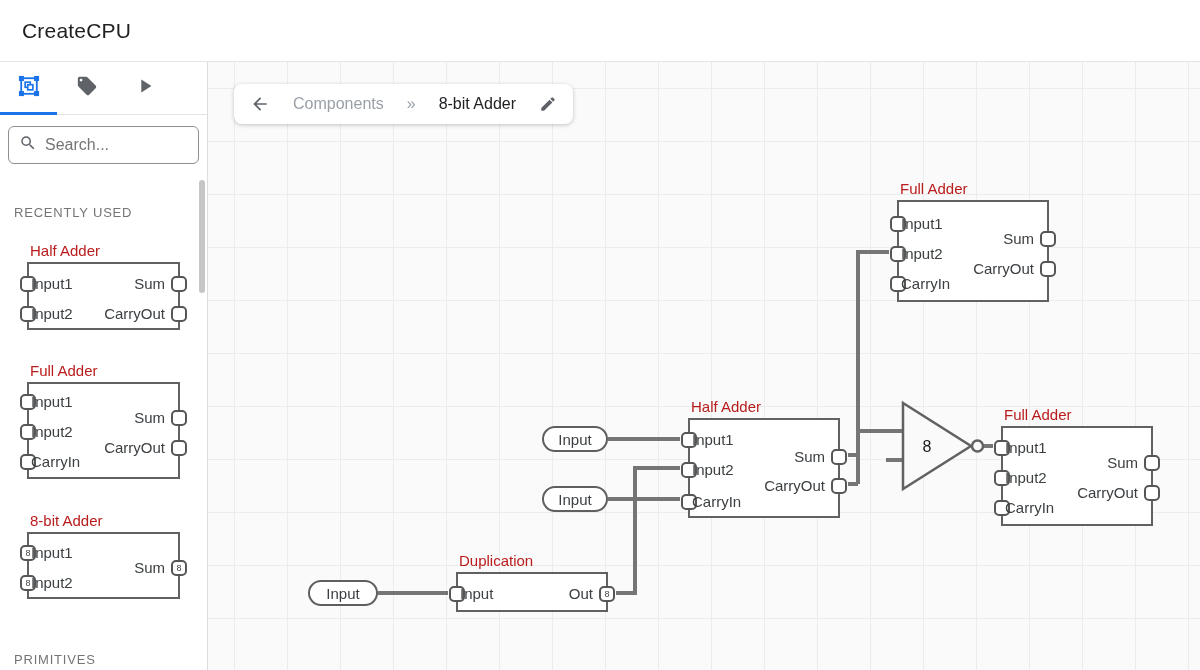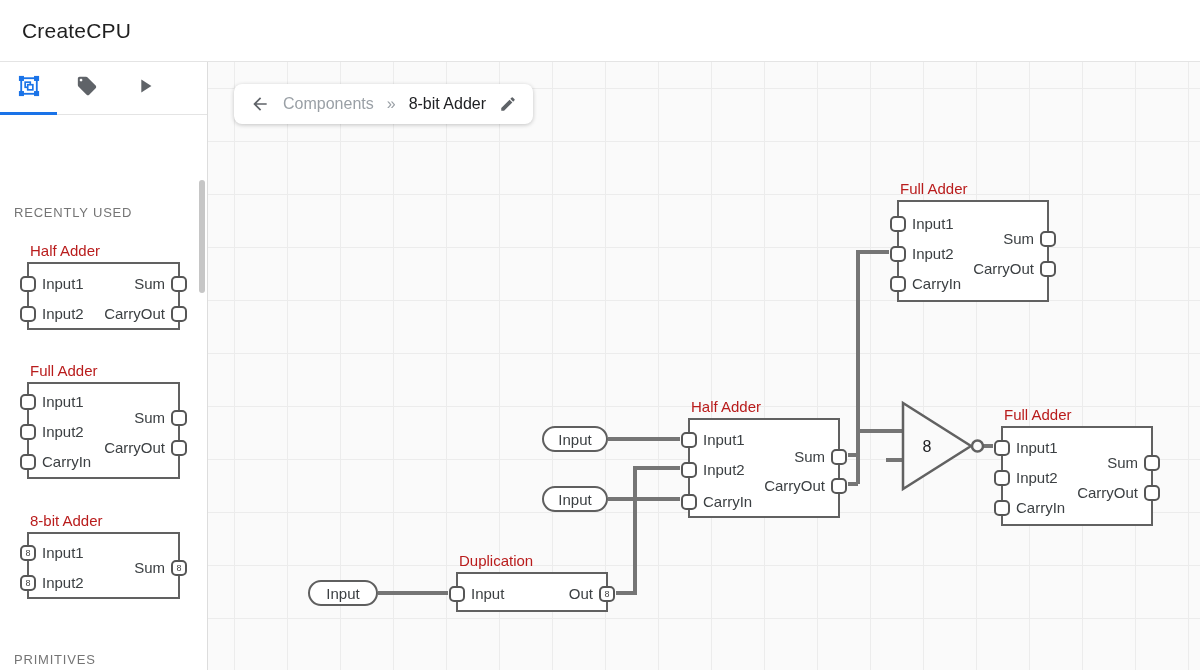--- a/index.html
+++ b/index.html
@@ -31,32 +31,32 @@
     background:#c6c6c6; border-radius:3px; }
 
   
   .node { position:absolute; background:#fff; border:2px solid #616161; }
   .node-title { position:absolute; top:-22px; left:1px; font-size:15px; color:#b91c1c; white-space:nowrap; }
   .port { position:absolute; width:16px; height:16px; background:#fff; border:2.5px solid #565656;
     border-radius:5px; display:flex; align-items:center; justify-content:center; }
   .port-l { left:-9px; } .port-r { right:-9px; }
   .port .bits { font-size:9px; color:#424242; line-height:1; }
   .plabel { position:absolute; font-size:15px; line-height:20px; color:#3c4043; white-space:nowrap; }
-  .plabel-l { left:13px; } .plabel-r { right:13px; }
+  .plabel-l { left:2px; } .plabel-r { right:13px; }
 
   
   .canvas { flex:1; position:relative; overflow:hidden;
     background-color:#fafafa;
     background-image:
       linear-gradient(to right, #ececec 1px, transparent 1px),
       linear-gradient(to bottom, #ececec 1px, transparent 1px);
     background-size:53px 53px; background-position:26px 26px; }
   .breadcrumb { position:absolute; left:26px; top:22px; height:40px; background:#fff;
     border-radius:8px; box-shadow:0 1px 4px rgba(0,0,0,.22); display:flex; align-items:center;
-    padding:0 16px; gap:13px; font-size:16px; z-index:5; }
+    padding:0 16px; gap:23px; font-size:16px; z-index:5; }
   .crumb-parent, .crumb-sep { color:#9aa0a6; }
   .crumb-current { color:#202124; font-weight:500; }
   .icon-btn { display:flex; align-items:center; justify-content:center; cursor:pointer; }
 
   .pill { position:absolute; height:26px; background:#fff; border:2.5px solid #5f5f5f;
     border-radius:14px; display:flex; align-items:center; justify-content:center;
     font-size:15px; color:#3c4043; }
 
   svg.wires { position:absolute; left:0; top:0; }
   .w { stroke:#757575; stroke-width:4; fill:none; }
@@ -100,20 +100,28 @@
         <div class="tab">
           <span>
             <svg width="22" height="22" viewBox="0 0 24 24">
                 <path fill="#5f6368" d="M8 5v14l11-7z"></path>
               </svg>
           </span>
         </div>
         <div class="tab-underline"></div>
       </div>
 
+      <div class="search-box">
+        <span>
+          <svg width="18" height="18" viewBox="0 0 24 24">
+            <path fill="#5f6368" d="M15.5 14h-.79l-.28-.27A6.47 6.47 0 0 0 16 9.5 6.5 6.5 0 1 0 9.5 16c1.61 0 3.09-.59 4.23-1.57l.27.28v.79l5 4.99L20.49 19l-4.99-5zm-6 0C7.01 14 5 11.99 5 9.5S7.01 5 9.5 5 14 7.01 14 9.5 11.99 14 9.5 14z"></path>
+          </svg>
+        </span>
+        <input type="text" placeholder="Search..." style="">
+      </div>
 
       <div class="section-label" style="top:143px">RECENTLY USED</div>
 
       <div>
         <div class="node" style="left:27px; top:200px; width:153px; height:68px;">
           <div class="node-title">Half Adder</div>
           <div class="port port-l" style="top:12px"></div>
           <div class="plabel plabel-l" style="top:10px">Input1</div>
           <div class="port port-l" style="top:42px"></div>
           <div class="plabel plabel-l" style="top:40px">Input2</div>

